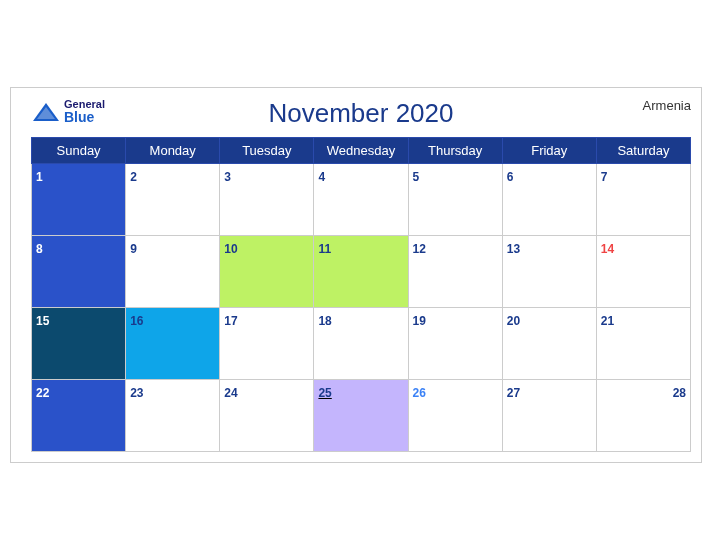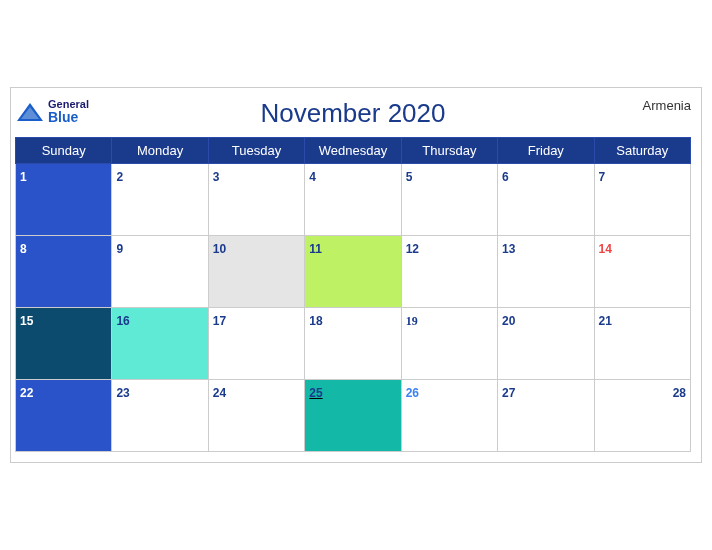--- a/index.html
+++ b/index.html
@@ -9,21 +9,21 @@
       width: 712px;
       height: 550px;
       display: flex;
       align-items: center;
       justify-content: center;
     }
     .calendar-wrapper {
       width: 692px;
       background: #fff;
       border: 1px solid #ccc;
-      padding: 10px 10px 10px 4px;
+      padding: 10px 10px 10px 20px;
     }
     .calendar-header {
       display: flex;
       align-items: center;
       justify-content: center;
       position: relative;
       margin-bottom: 8px;
     }
     .logo-area {
       position: absolute;
@@ -132,39 +132,39 @@
           <td style="background-color: rgb(255, 255, 255);"><span class="date-num" style="color: rgb(26, 58, 140);">2</span></td>
           <td style="background-color: rgb(255, 255, 255);"><span class="date-num" style="color: rgb(26, 58, 140);">3</span></td>
           <td style="background-color: rgb(255, 255, 255);"><span class="date-num" style="color: rgb(26, 58, 140);">4</span></td>
           <td style="background-color: rgb(255, 255, 255);"><span class="date-num" style="color: rgb(26, 58, 140);">5</span></td>
           <td style="background-color: rgb(255, 255, 255);"><span class="date-num" style="color: rgb(26, 58, 140);">6</span></td>
           <td style="background-color: rgb(255, 255, 255);"><span class="date-num" style="color: rgb(26, 58, 140);">7</span></td>
         </tr>
         <tr>
           <td style="background-color: rgb(42, 82, 201);"><span class="date-num" style="color: rgb(255, 255, 255);">8</span></td>
           <td style="background-color: rgb(255, 255, 255);"><span class="date-num" style="color: rgb(26, 58, 140);">9</span></td>
-          <td style="background-color: #e5e5e5;"><span class="date-num" style="color: rgb(26, 58, 140);">10</span></td>
+          <td style="background-color: #bef264;"><span class="date-num" style="color: rgb(26, 58, 140);">10</span></td>
           <td style="background-color: #bef264;"><span class="date-num" style="color: rgb(26, 58, 140);">11</span></td>
           <td style="background-color: rgb(255, 255, 255);"><span class="date-num" style="color: rgb(26, 58, 140);">12</span></td>
           <td style="background-color: rgb(255, 255, 255);"><span class="date-num" style="color: rgb(26, 58, 140);">13</span></td>
           <td style="background-color: rgb(255, 255, 255);"><span class="date-num" style="color: #ef4444;">14</span></td>
         </tr>
         <tr>
           <td style="background-color: #0c4a6e;"><span class="date-num" style="color: rgb(255, 255, 255);">15</span></td>
-          <td style="background-color: #5eead4;"><span class="date-num" style="color: rgb(26, 58, 140);">16</span></td>
+          <td style="background-color: #0ea5e9;"><span class="date-num" style="color: rgb(26, 58, 140);">16</span></td>
           <td style="background-color: rgb(255, 255, 255);"><span class="date-num" style="color: rgb(26, 58, 140);">17</span></td>
           <td style="background-color: rgb(255, 255, 255);"><span class="date-num" style="color: rgb(26, 58, 140);">18</span></td>
-          <td style="background-color: rgb(255, 255, 255); font-family: Liberation Serif, serif;"><span class="date-num" style="color: rgb(26, 58, 140);">19</span></td>
+          <td style="background-color: rgb(255, 255, 255);"><span class="date-num" style="color: rgb(26, 58, 140);">19</span></td>
           <td style="background-color: rgb(255, 255, 255);"><span class="date-num" style="color: rgb(26, 58, 140);">20</span></td>
           <td style="background-color: rgb(255, 255, 255);"><span class="date-num" style="color: rgb(26, 58, 140);">21</span></td>
         </tr>
         <tr>
           <td style="background-color: rgb(42, 82, 201);"><span class="date-num" style="color: rgb(255, 255, 255);">22</span></td>
           <td style="background-color: rgb(255, 255, 255);"><span class="date-num" style="color: rgb(26, 58, 140);">23</span></td>
           <td style="background-color: rgb(255, 255, 255);"><span class="date-num" style="color: rgb(26, 58, 140);">24</span></td>
-          <td style="background-color: #14b8a6; text-decoration: underline;"><span class="date-num" style="color: rgb(26, 58, 140);">25</span></td>
+          <td style="background-color: #c4b5fd; text-decoration: underline;"><span class="date-num" style="color: rgb(26, 58, 140);">25</span></td>
           <td style="background-color: rgb(255, 255, 255);"><span class="date-num" style="color: #3b82f6;">26</span></td>
           <td style="background-color: rgb(255, 255, 255);"><span class="date-num" style="color: rgb(26, 58, 140);">27</span></td>
           <td style="background-color: rgb(255, 255, 255); text-align: right;"><span class="date-num" style="color: rgb(26, 58, 140);">28</span></td>
         </tr>
       </tbody>
   </table>
 </div>
 
 </body></html>

